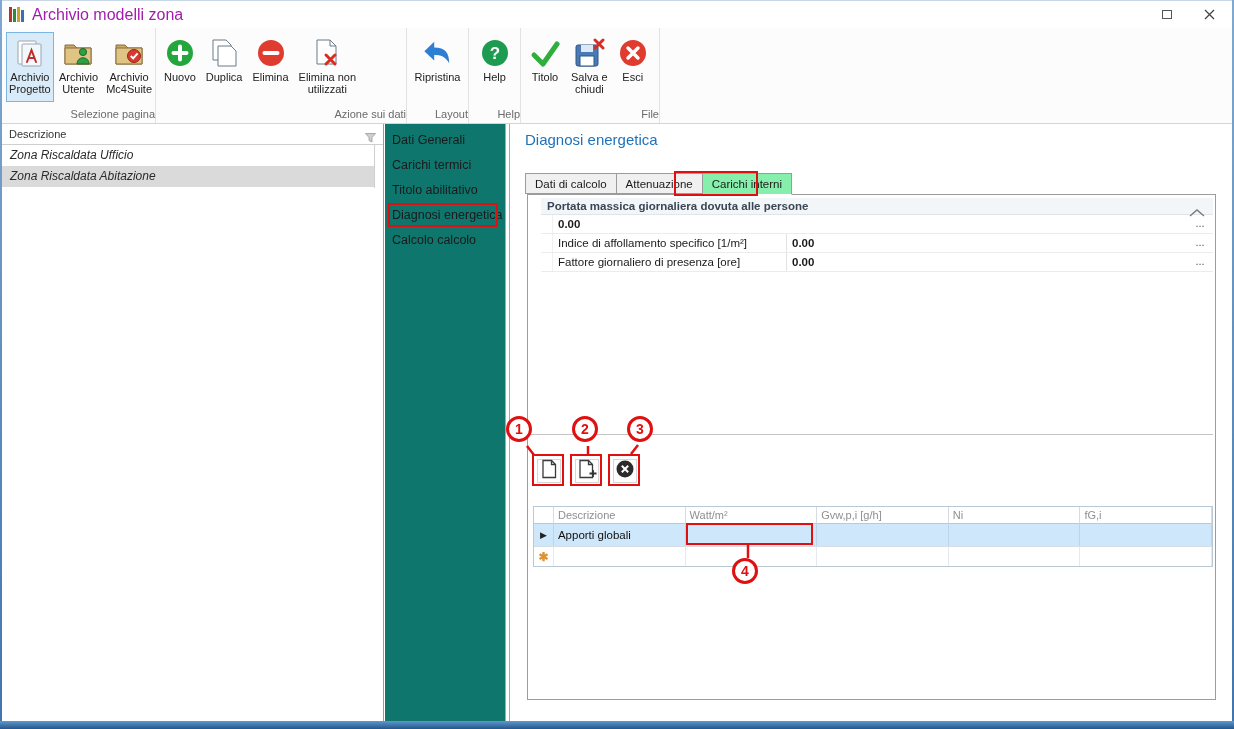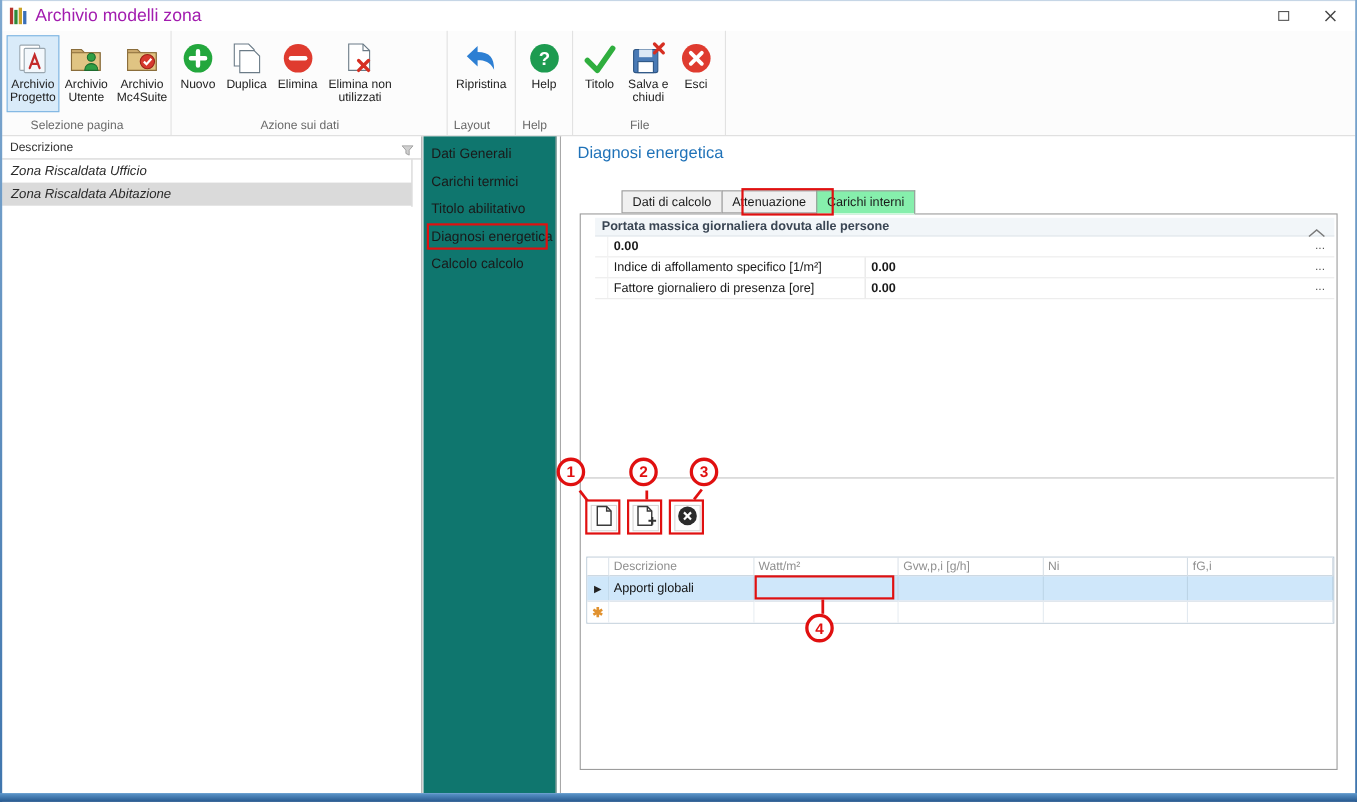--- a/index.html
+++ b/index.html
@@ -22,21 +22,21 @@
   .title-text{margin-left:8px;font-size:16px;color:#a21caf;}
   .win-controls{position:absolute;right:2px;top:0;height:27px;display:flex;}
   .win-btn{width:42px;height:27px;display:flex;align-items:center;justify-content:center;cursor:default;}
   .max-glyph{width:10px;height:9px;border:1px solid #555;}
 
   
   .ribbon{position:absolute;left:2px;top:28px;right:2px;height:96px;background:#fcfcfc;border-bottom:1px solid #d5d5d5;}
   .ribbon-group{position:absolute;top:0;height:95px;border-right:1px solid #e2e2e2;}
   .rg-buttons{position:absolute;left:0;right:0;top:2px;height:74px;display:flex;align-items:flex-start;gap:2px;padding:2px 0 0 4px;}
   .rg-buttons.center{justify-content:center;padding-left:0;}
-  .rg-label{position:absolute;left:0;right:17px;bottom:3px;text-align:center;font-size:11px;color:#6a6a6a;}
+  .rg-label{position:absolute;left:0;right:0;bottom:3px;text-align:right;font-size:11px;color:#6a6a6a;}
   .rbtn{display:flex;flex-direction:column;align-items:center;justify-content:flex-start;height:70px;min-width:38px;padding:3px 3px 0;border:1px solid transparent;cursor:default;}
   .rbtn .ric{height:34px;display:flex;align-items:center;justify-content:center;}
   .rbtn .rlabel{margin-top:1px;font-size:11px;line-height:12px;color:#222;text-align:center;white-space:pre-line;}
   .rbtn.selected{background:#d9ebf9;border-color:#7cb4e2;}
 
   
   .left-panel{position:absolute;left:2px;top:124px;width:382px;bottom:8px;background:#fff;border-right:1px solid #9a9a9a;}
   .lp-header{position:absolute;left:0;top:0;right:0;height:21px;border-bottom:1px solid #cfcfcf;font-size:11px;color:#333;line-height:20px;padding-left:7px;}
   .lp-filter{position:absolute;right:7px;top:5px;cursor:default;}
   .lp-row{position:absolute;left:0;right:9px;height:21px;font-size:12px;font-style:italic;color:#2a2a2a;line-height:21px;padding-left:8px;cursor:default;}
@@ -45,21 +45,21 @@
 
   
   .nav-panel{position:absolute;left:385px;top:124px;width:121px;bottom:8px;background:#0f766e;border-right:1px solid #a8a8a8;}
   .nav-item{position:absolute;left:0;right:2px;height:25px;line-height:25px;padding-left:7px;font-size:12.5px;color:#1a1a1a;cursor:default;}
   .v-divider{position:absolute;left:509px;top:124px;width:1px;bottom:8px;background:#a8a8a8;}
 
   
   .main-panel{position:absolute;left:511px;right:2px;top:124px;bottom:8px;background:#fff;}
   .page-title{position:absolute;left:14px;top:7px;font-size:15px;color:var(--title-blue,#1f72b8);}
   .tabs{position:absolute;left:14px;top:49px;display:flex;z-index:3;}
-  .tab{height:21px;line-height:20px;padding:0 9px;font-size:11.5px;color:#1a1a1a;background:#f0f0f0;border:1px solid #9c9c9c;cursor:default;margin-left:40px;}
+  .tab{height:21px;line-height:20px;padding:0 9px;font-size:11.5px;color:#1a1a1a;background:#f0f0f0;border:1px solid #9c9c9c;cursor:default;}
   .tab + .tab{margin-left:-1px;}
   .tab.active{background:#86efac;border-bottom-color:#fff;height:22px;z-index:4;}
   .content-box{position:absolute;left:16px;top:70px;right:16px;bottom:21px;border:1px solid #9c9c9c;background:#fff;}
 
   
   .prop-grid{position:absolute;left:13px;top:3px;right:2px;}
   .pg-header{position:relative;height:17px;background:#f2f6f9;border-bottom:1px solid #dfe5ea;font-size:11.5px;font-weight:bold;color:#3a4654;line-height:17px;padding-left:6px;}
   .pg-chevron{position:absolute;right:8px;top:5px;cursor:default;}
   .prow{display:flex;height:19px;border-bottom:1px solid #ececec;align-items:stretch;}
   .pgutter{width:12px;border-right:1px solid #f0f0f0;}

